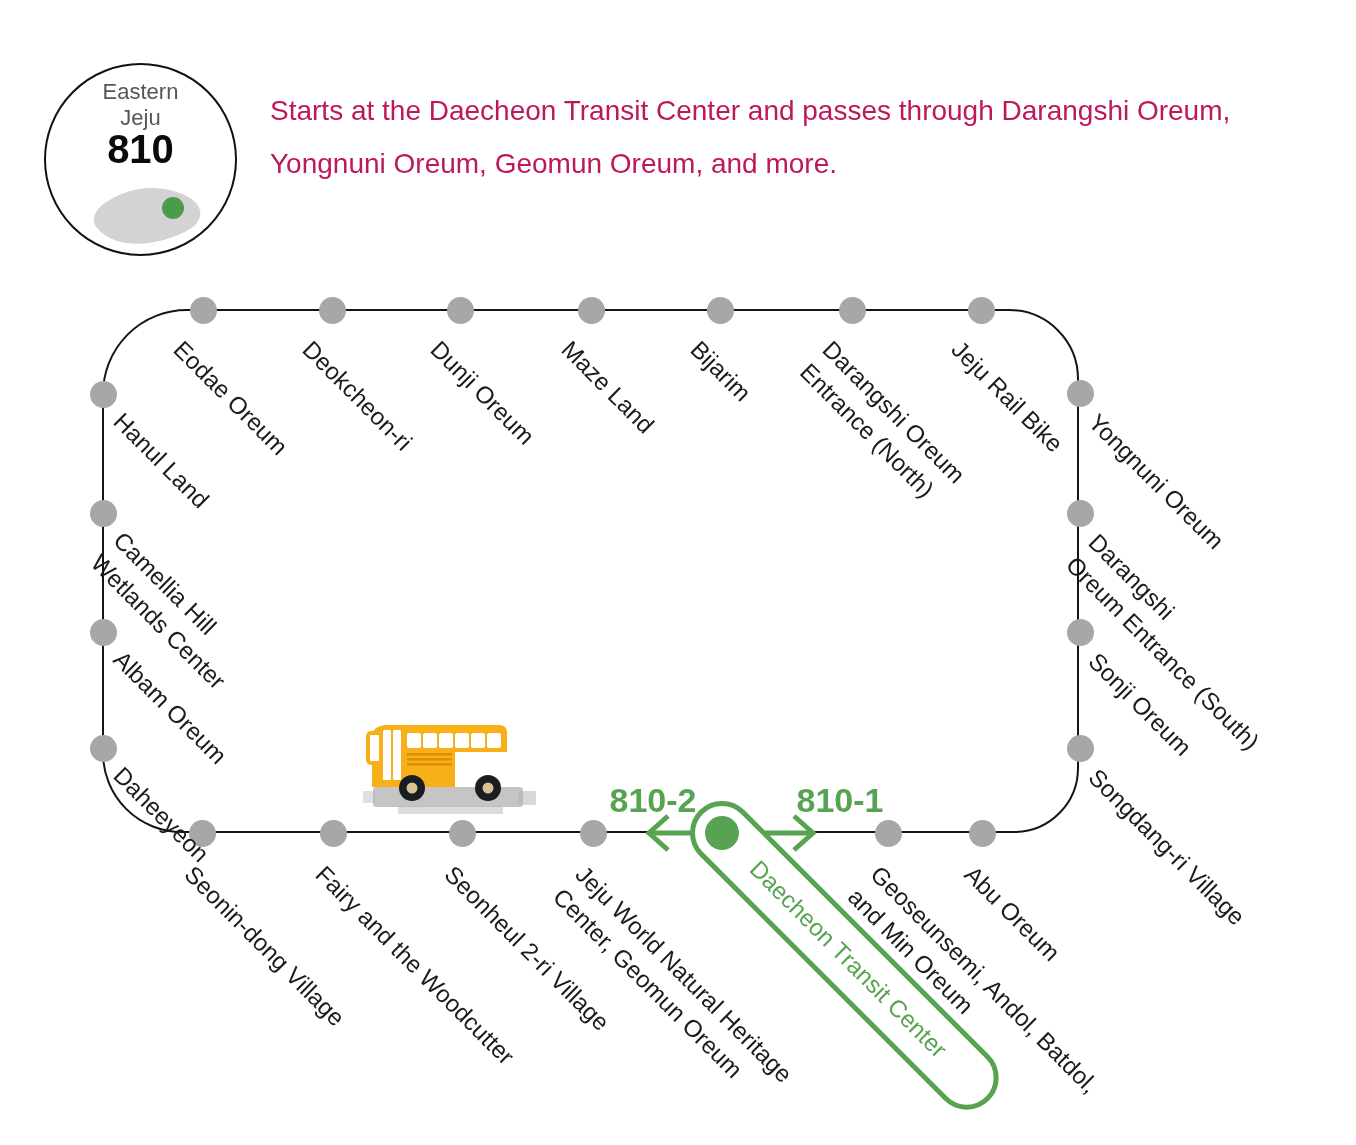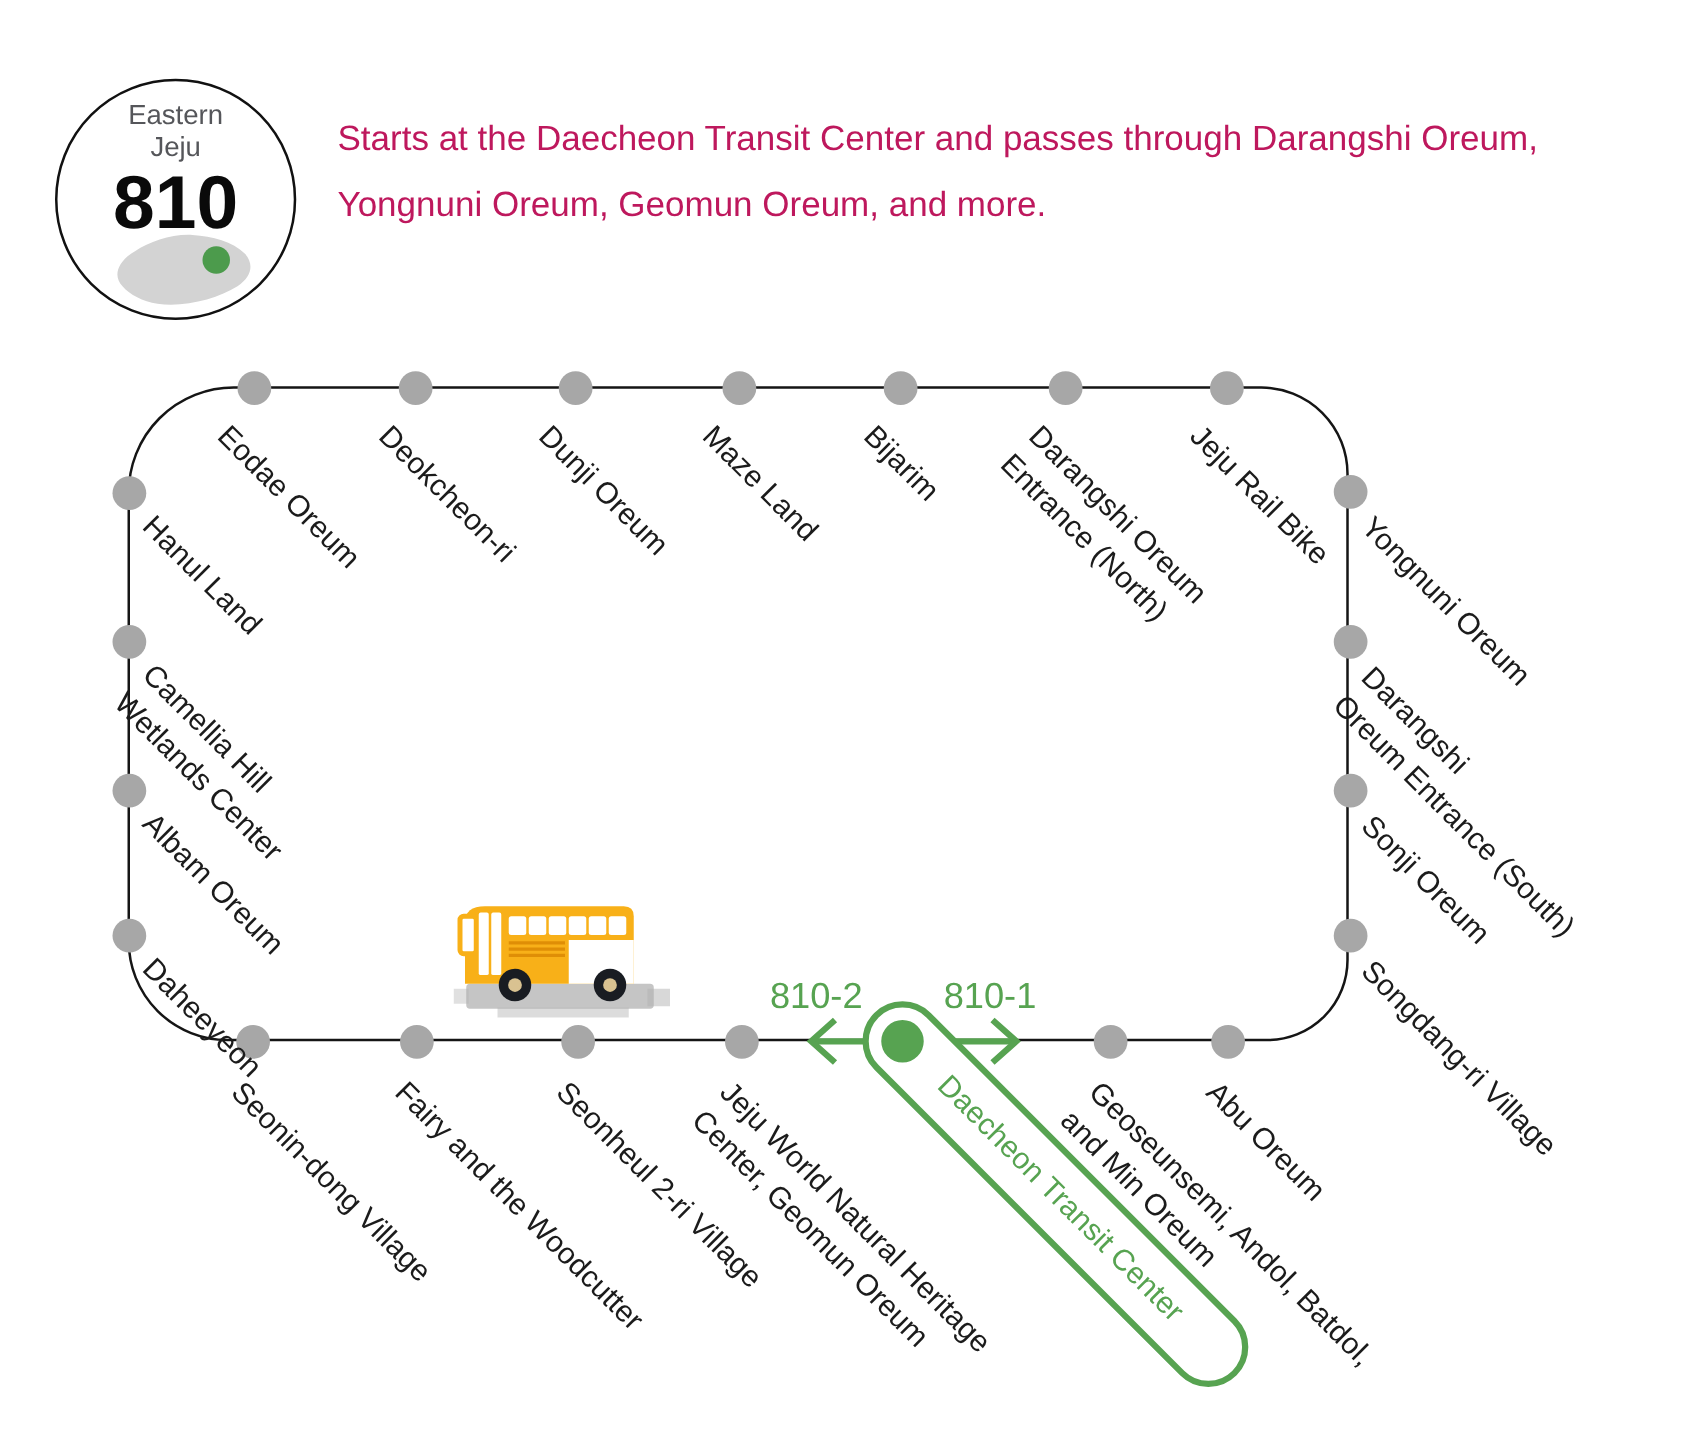--- a/index.html
+++ b/index.html
@@ -5,21 +5,21 @@
   html,body{margin:0;padding:0;background:#fff;}
   #page{position:relative;width:1356px;height:1145px;background:#fff;overflow:hidden;
         font-family:"Liberation Sans",sans-serif;}
 
   
   .badge{position:absolute;left:44px;top:63px;width:193px;height:193px;border:2px solid #111;
          border-radius:50%;box-sizing:border-box;background:#fff;}
   .badge-region{position:absolute;left:0;top:14px;width:100%;text-align:center;
                 font-size:22px;line-height:26px;color:#55565a;white-space:pre-line;}
   .badge-number{position:absolute;left:0;top:62px;width:100%;text-align:center;
-                font-size:60px;font-weight:900;color:#0a0a0a;letter-spacing:0px;}
+                font-size:40px;font-weight:900;color:#0a0a0a;letter-spacing:0px;}
   .badge-island{position:absolute;left:40px;top:118px;}
 
   
   .desc{position:absolute;left:270px;top:84px;width:1050px;font-size:28px;line-height:53px;
         color:#be185d;}
 
   
   #map{position:absolute;left:0;top:0;width:1356px;height:1145px;}
   .route-rect{position:absolute;left:102px;top:309px;width:977px;height:524px;
               border:2px solid #151515;border-radius:85px 70px 65px 80px;box-sizing:border-box;}
@@ -31,24 +31,24 @@
   .terminal-pill{position:absolute;width:410px;height:64px;border:5px solid var(--green);
                  border-radius:32px;box-sizing:border-box;background:#fff;
                  transform:rotate(45deg);transform-origin:32px 32px;z-index:5;}
   .terminal-dot{position:absolute;left:10px;top:10px;width:34px;height:34px;border-radius:50%;
                 background:var(--green);}
   .terminal-label{position:absolute;left:72px;top:0;height:54px;line-height:54px;
                   font-size:24px;font-weight:500;color:var(--green);white-space:nowrap;}
 
   
   .dir-arrows{position:absolute;left:0;top:0;z-index:3;}
-  .dir-label{position:absolute;transform:translateX(-50%);font-size:29px;font-weight:400;
+  .dir-label{position:absolute;transform:translateX(-50%);font-size:34px;font-weight:700;
              color:var(--green);z-index:4;}
   #dir-left{left:653px;top:781px;}
-  #dir-right{left:792px;top:781px;}
+  #dir-right{left:840px;top:781px;}
 
   
   .bus{position:absolute;left:358px;top:718px;z-index:2;}
 </style>
 </head>
 <body>
 
 <div id="page">
 
   <div class="badge">

